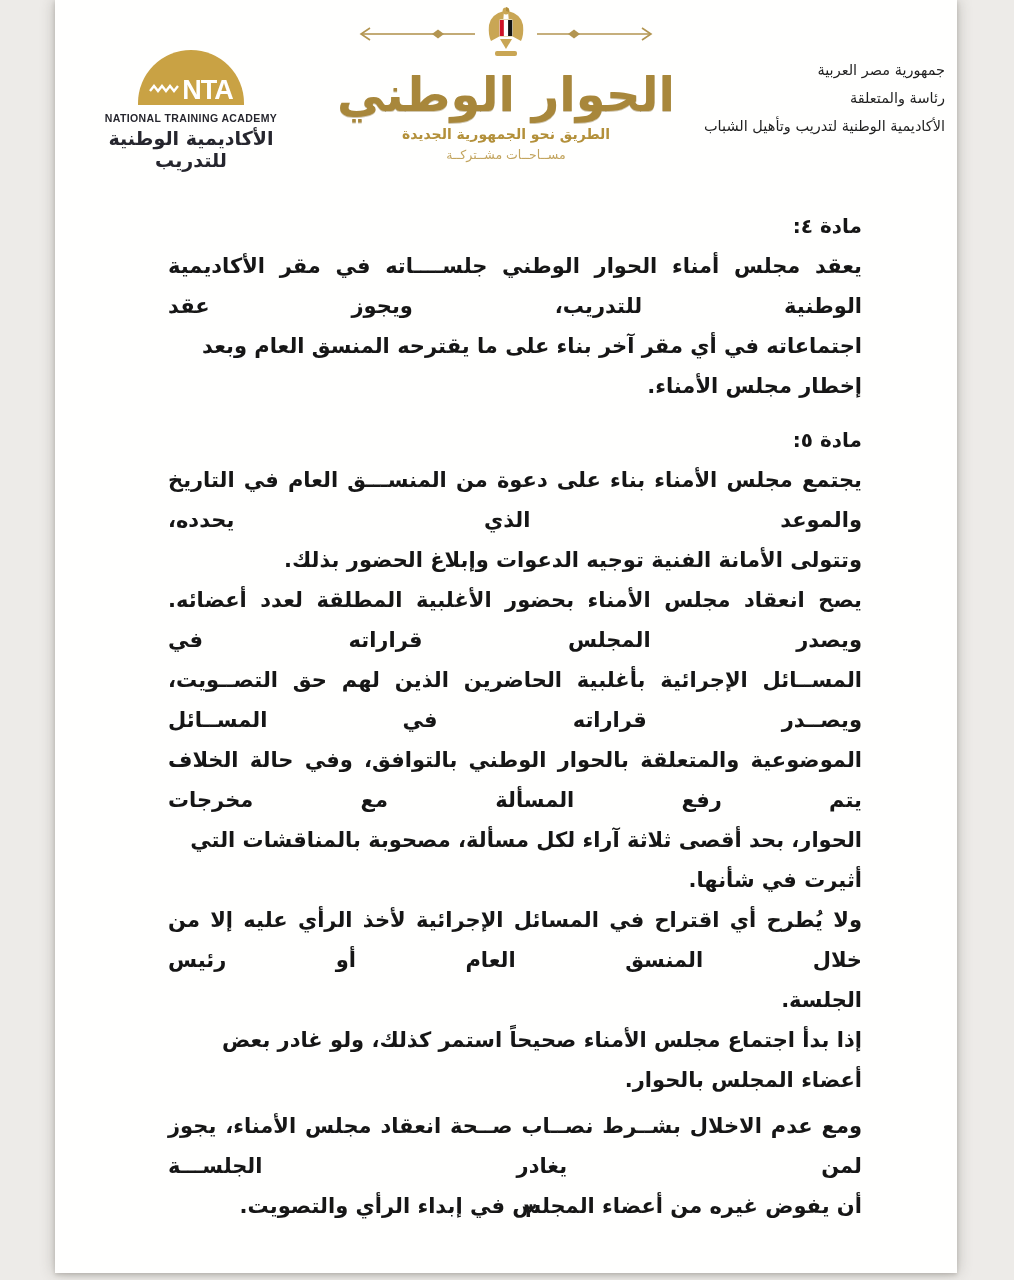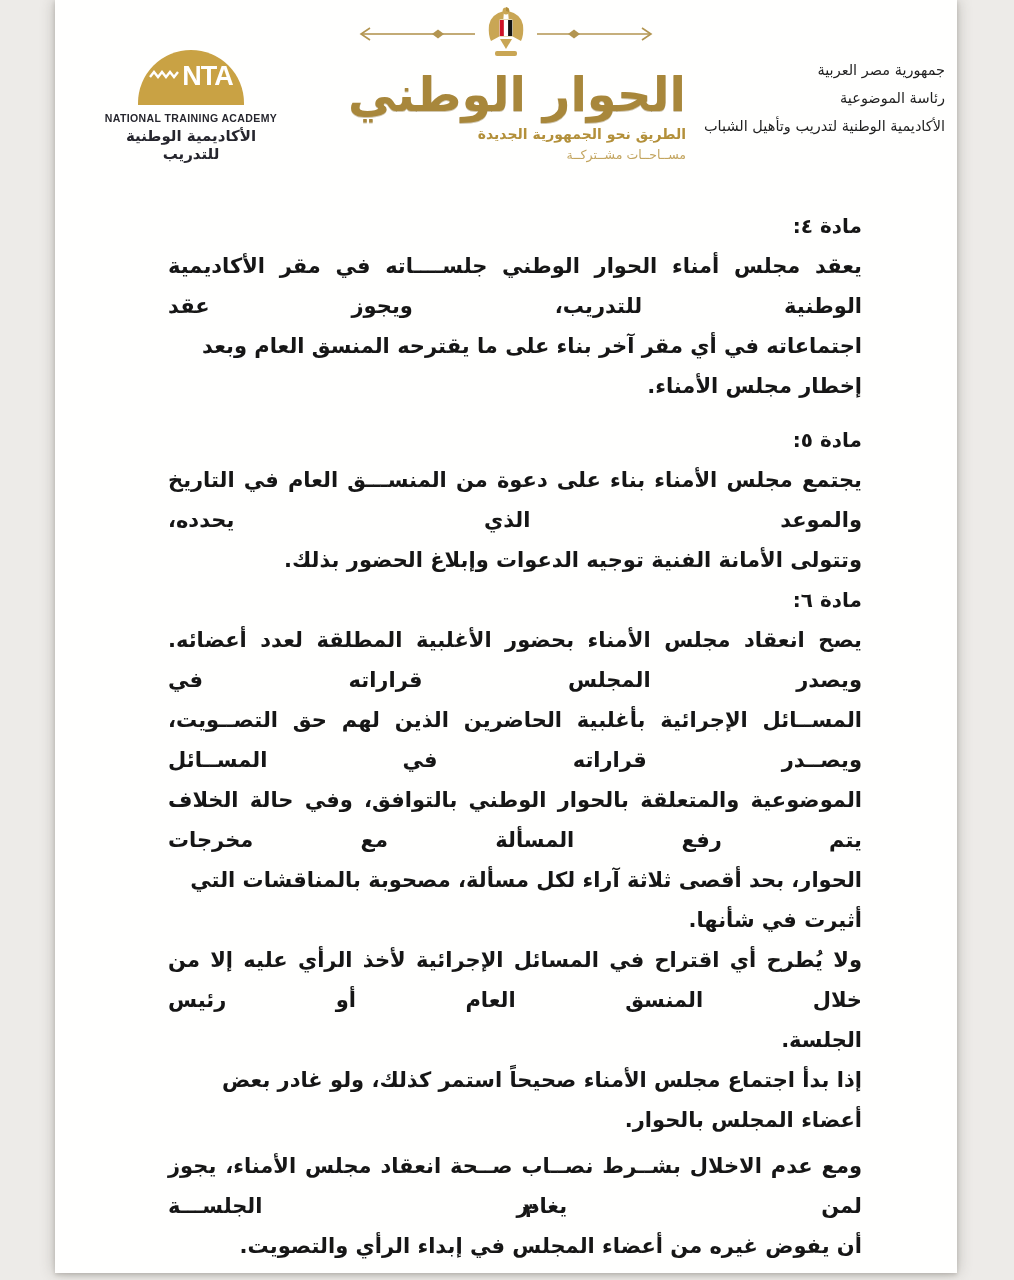--- a/index.html
+++ b/index.html
@@ -10,26 +10,26 @@
   }
   .paper{
     position:absolute;left:55px;top:0;width:902px;height:1273px;
     background:#fffffe;
     box-shadow:0 0 14px rgba(60,55,45,.30), 0 2px 4px rgba(60,55,45,.18);
   }
   
   .header{position:relative;height:196px;}
   .nta-logo{position:absolute;left:48px;top:50px;width:176px;text-align:center;}
   .nta-dome{width:106px;height:55px;margin:0 auto;background:#c9a244;
-    border-radius:106px 106px 0 0;display:flex;align-items:flex-end;justify-content:center;gap:3px;padding-bottom:15px;box-sizing:border-box;}
+    border-radius:106px 106px 0 0;display:flex;align-items:flex-end;justify-content:center;gap:3px;padding-bottom:1px;box-sizing:border-box;}
   .nta-zigzag{margin-bottom:6px;}
   .nta-acronym{color:#ffffff;font-weight:bold;font-size:27px;letter-spacing:-1px;line-height:1;font-family:"Liberation Sans",sans-serif;}
   .nta-en{margin-top:7px;font-family:"Liberation Sans",sans-serif;font-size:10.5px;font-weight:bold;letter-spacing:.4px;color:#26262e;white-space:nowrap;}
-  .nta-ar{margin-top:3px;font-size:15px;font-weight:bold;color:#26262e;direction:rtl;}
-  .dialogue-logo{position:absolute;left:0;right:0;top:6px;margin:0 auto;width:360px;text-align:right;}
+  .nta-ar{margin-top:3px;font-size:19px;font-weight:bold;color:#26262e;direction:rtl;}
+  .dialogue-logo{position:absolute;left:0;right:0;top:6px;margin:0 auto;width:360px;text-align:center;}
   .emblem-row{display:flex;align-items:center;justify-content:center;gap:6px;height:58px;}
   .calligraphy{font-size:48px;line-height:1.25;font-weight:bold;color:#a8873b;direction:rtl;
     text-shadow:0 1px 0 rgba(120,95,35,.35);}
   .tagline{margin-top:2px;font-size:14px;font-weight:bold;color:#b3903a;direction:rtl;}
   .subtitle{margin-top:5px;font-size:12.5px;color:#c3a55f;letter-spacing:1px;direction:rtl;}
   .republic-block{position:absolute;right:12px;top:56px;text-align:right;direction:rtl;
     font-size:14.5px;line-height:28px;color:#1f1f1f;}
   
   .content{direction:rtl;padding:0 95px 0 113px;color:#161616;}
   .art{margin-top:10px;}
@@ -93,21 +93,21 @@
           </svg>
         </span>
       </div>
       <div class="calligraphy">الحوار الوطني</div>
       <div class="tagline">الطريق نحو الجمهورية الجديدة</div>
       <div class="subtitle">مســاحــات مشــتركــة</div>
     </div>
 
     <div class="republic-block">
       <div>جمهورية مصر العربية</div>
-      <div>رئاسة الموضوعية</div>
+      <div>رئاسة والمتعلقة</div>
       <div>الأكاديمية الوطنية لتدريب وتأهيل الشباب</div>
     </div>
   </div>
 
   <div class="content">
 
     <div class="art">
       <div class="art-heading">مادة ٤:</div>
       <div class="para">
         <div class="line">يعقد مجلس أمناء الحوار الوطني جلســــاته في مقر الأكاديمية الوطنية للتدريب، ويجوز عقد</div>
@@ -117,21 +117,20 @@
 
     <div class="art" style="margin-top:14px;">
       <div class="art-heading">مادة ٥:</div>
       <div class="para">
         <div class="line">يجتمع مجلس الأمناء بناء على دعوة من المنســـق العام في التاريخ والموعد الذي يحدده،</div>
         <div class="line last">وتتولى الأمانة الفنية توجيه الدعوات وإبلاغ الحضور بذلك.</div>
       </div>
     </div>
 
     <div class="art" style="margin-top:0;">
-      <div class="art-heading">مادة ٦:</div>
       <div class="para">
         <div class="line">يصح انعقاد مجلس الأمناء بحضور الأغلبية المطلقة لعدد أعضائه. ويصدر المجلس قراراته في</div>
         <div class="line">المســائل الإجرائية بأغلبية الحاضرين الذين لهم حق التصــويت، ويصــدر قراراته في المســائل</div>
         <div class="line">الموضوعية والمتعلقة بالحوار الوطني بالتوافق، وفي حالة الخلاف يتم رفع المسألة مع مخرجات</div>
         <div class="line last">الحوار، بحد أقصى ثلاثة آراء لكل مسألة، مصحوبة بالمناقشات التي أثيرت في شأنها.</div>
       </div>
       <div class="para">
         <div class="line">ولا يُطرح أي اقتراح في المسائل الإجرائية لأخذ الرأي عليه إلا من خلال المنسق العام أو رئيس</div>
         <div class="line last">الجلسة.</div>
       </div>

